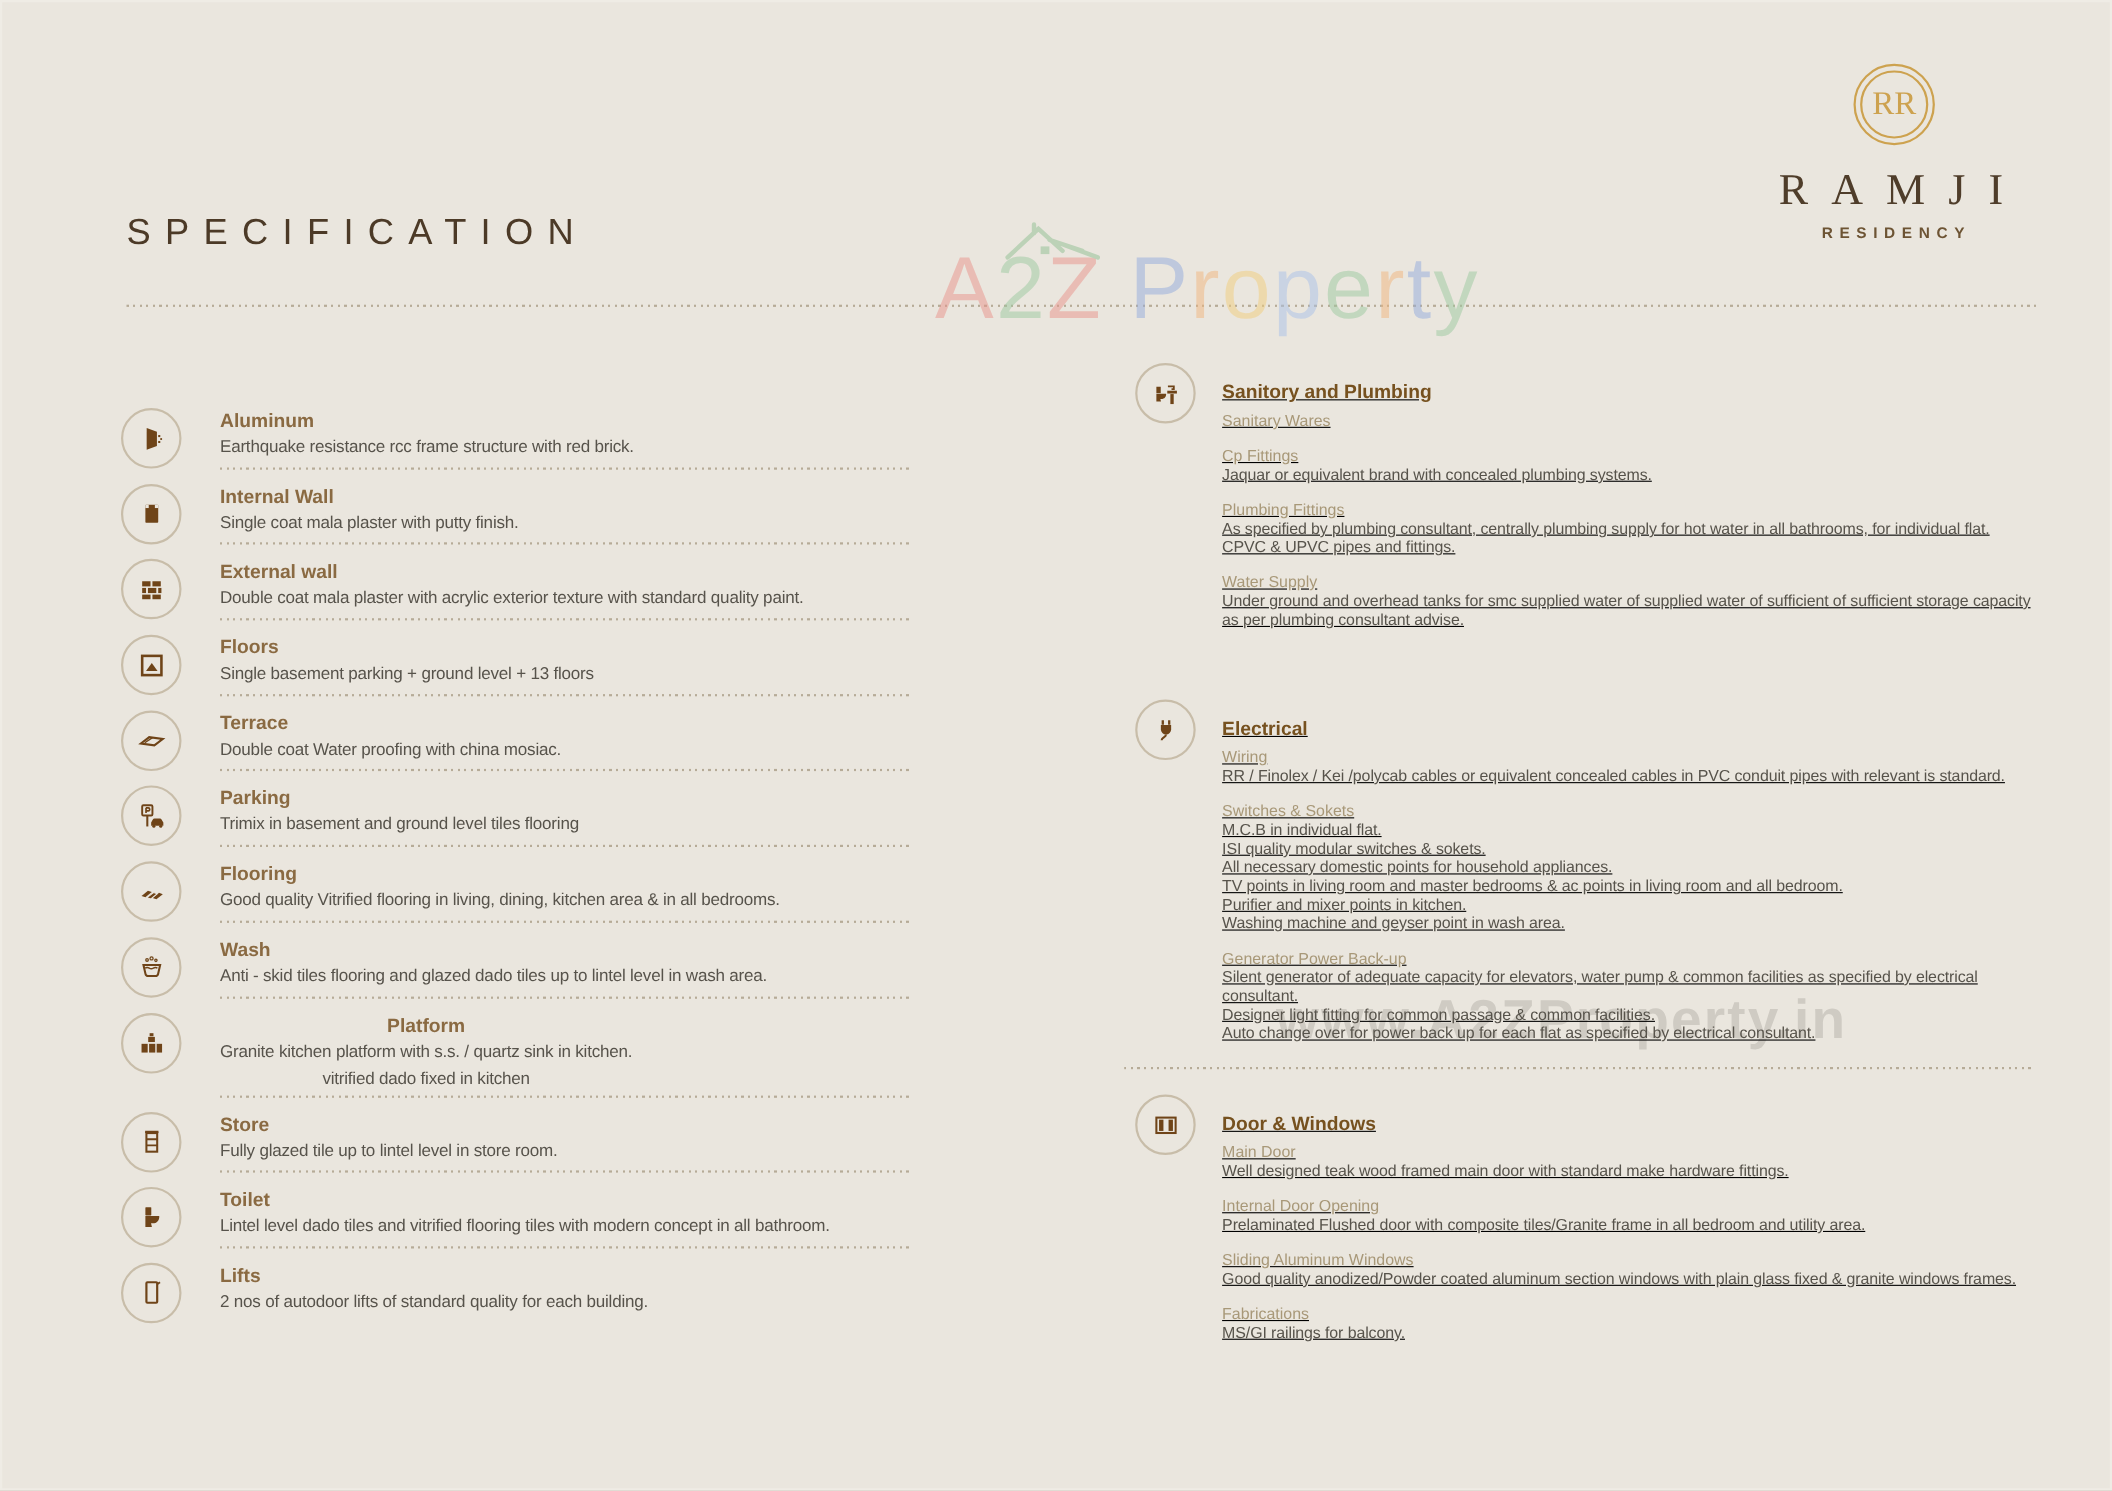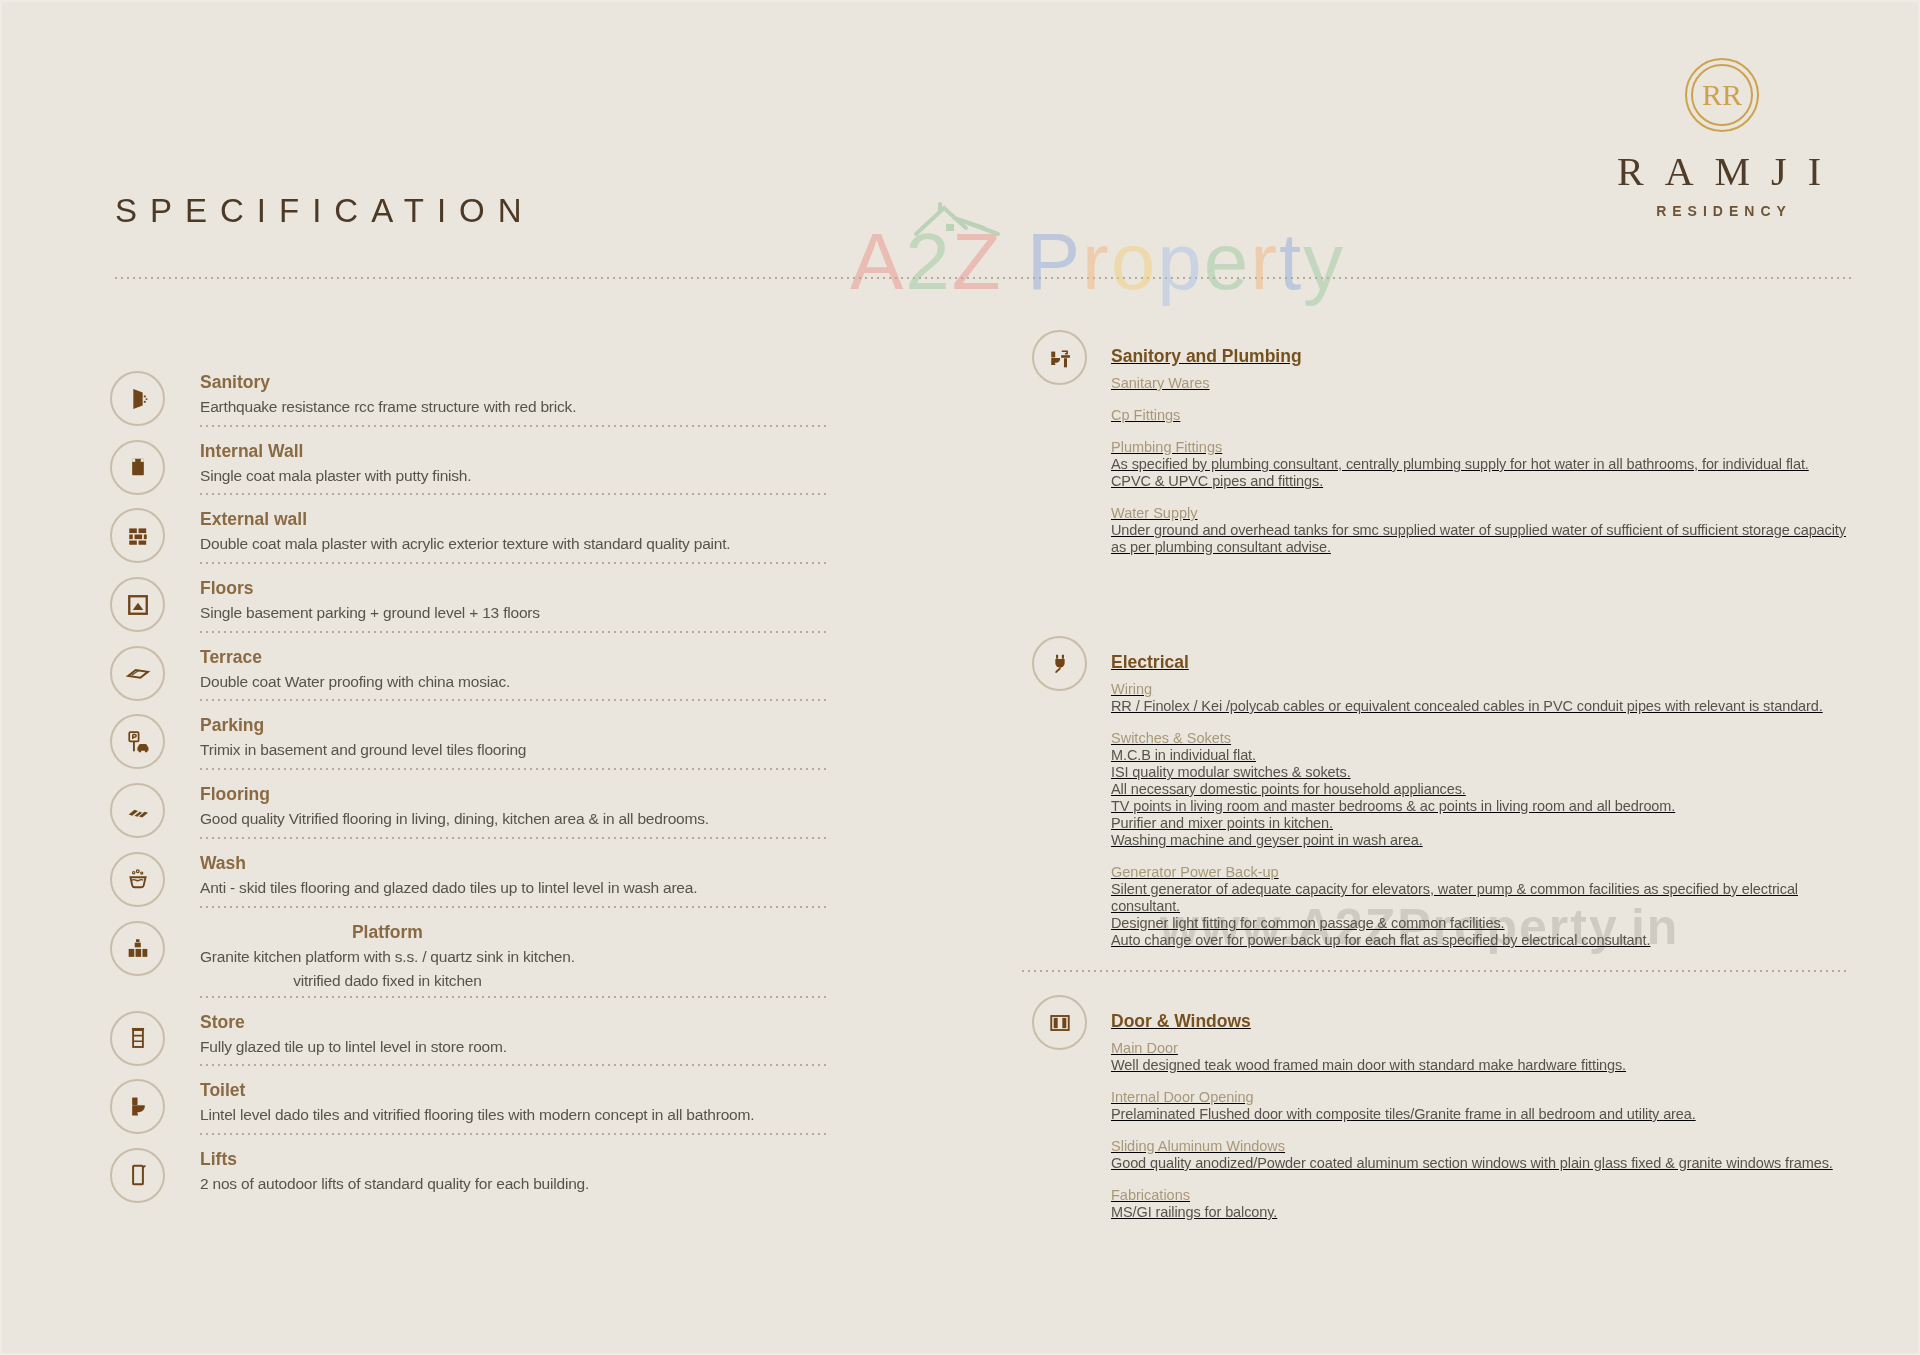--- a/index.html
+++ b/index.html
@@ -102,21 +102,21 @@
     <div class="lrow">
       <div class="circ">
         <svg width="28" height="28" viewBox="0 0 24 24" fill="#6f4418">
           <path d="M8 3.5 L16 6.5 V17.5 L8 20.5 Z"></path>
           <rect x="17" y="9" width="1.6" height="1.6"></rect>
             <rect x="18.6" y="11.4" width="1.4" height="1.4"></rect>
             <rect x="17" y="13.6" width="1.6" height="1.6"></rect>
         </svg>
       </div>
       <div class="ltxt">
-        <div class="ltitle">Sanitory</div>
+        <div class="ltitle">Aluminum</div>
         <div class="ldesc">Earthquake resistance rcc frame structure with red brick.</div>
       </div>
     </div>
     <div class="dotline ldiv"></div>
 
     <div class="lrow">
       <div class="circ">
         <svg width="28" height="28" viewBox="0 0 24 24" fill="#6f4418">
           <rect x="7" y="5" width="10" height="14" rx="0.6"></rect>
           <rect x="7" y="5" width="2.6" height="2.6" fill="#eae6de"></rect>
@@ -303,20 +303,21 @@
           </svg>
         </div>
         <div class="rtitle">Sanitory and Plumbing</div>
       </div>
       <div class="rsubs">
         <div class="rsub">
           <div class="rlabel">Sanitary Wares</div>
         </div>
         <div class="rsub">
           <div class="rlabel">Cp Fittings</div>
+          <div class="rline">Jaquar or equivalent brand with concealed plumbing systems.</div>
         </div>
         <div class="rsub">
           <div class="rlabel">Plumbing Fittings</div>
           <div class="rline">As specified by plumbing consultant, centrally plumbing supply for hot water in all bathrooms, for individual flat.</div>
           <div class="rline">CPVC &amp; UPVC pipes and fittings.</div>
         </div>
         <div class="rsub">
           <div class="rlabel">Water Supply</div>
           <div class="rline">Under ground and overhead tanks for smc supplied water of supplied water of sufficient of sufficient storage capacity</div>
           <div class="rline">as per plumbing consultant advise.</div>

